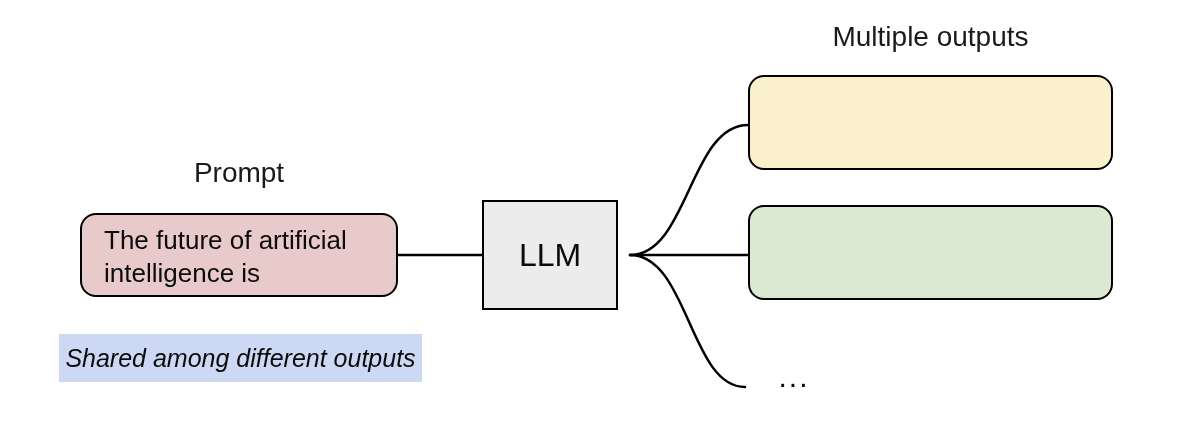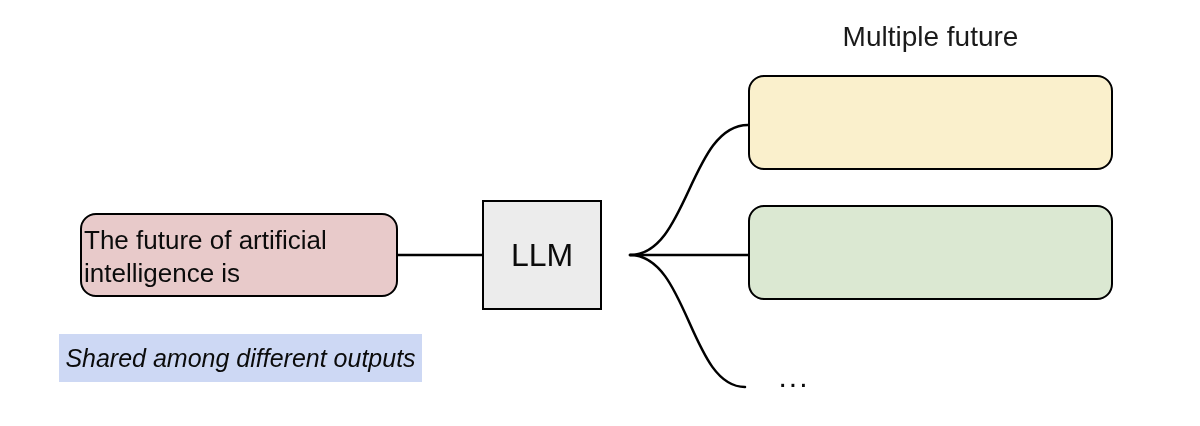--- a/index.html
+++ b/index.html
@@ -25,21 +25,21 @@
     text-align: center;
     white-space: nowrap;
   }
 
   .prompt-box {
     left: 80px; top: 213px;
     width: 318px; height: 84px;
     background: var(--prompt-fill, #e8caca);
     border: 2.5px solid var(--stroke, #000);
     border-radius: 16px;
-    padding: 9px 2px;
+    padding: 9px 22px;
     font-size: 26px;
     line-height: 1.25;
     color: #0b0b0b;
   }
 
   .note-box {
     left: 59px; top: 310px;
     width: 363px; height: 48px;
     background: var(--note-bg, #cdd8f4);
     display: flex;
@@ -47,21 +47,21 @@
     justify-content: center;
     font-size: 25px;
     font-style: italic;
     color: #0b0b0b;
     white-space: nowrap;
     margin-top: 24px;
   }
 
   .llm-box {
     left: 482px; top: 200px;
-    width: 120px; height: 110px;
+    width: 136px; height: 110px;
     background: var(--llm-fill, #ececec);
     border: 2.5px solid var(--stroke, #000);
     display: flex;
     align-items: center;
     justify-content: center;
     font-size: 32px;
     color: #0b0b0b;
   }
 
   .output-box {
@@ -98,34 +98,35 @@
 
 <div class="canvas">
 
   <svg class="wires abs" width="1200" height="426" viewBox="0 0 1200 426">
     <path d="M 398 255 H 482"></path>
     <path d="M 630 255 C 688 255 690 125 748 125"></path>
     <path d="M 630 255 H 748"></path>
     <path d="M 630 255 C 688 255 690 387 745 387"></path>
   </svg>
 
+  <div class="abs section-title prompt-title">Prompt</div>
 
   <div class="abs prompt-box">
     <span>The future of artificial intelligence is</span>
   </div>
 
   <div class="abs note-box">
     <span>Shared among different outputs</span>
   </div>
 
   <div class="abs llm-box">
     <span>LLM</span>
   </div>
 
-  <div class="abs section-title outputs-title">Multiple future</div>
+  <div class="abs section-title outputs-title">Multiple outputs</div>
 
   <div class="abs output-box first"></div>
 
   <div class="abs output-box second"></div>
 
   <div class="abs ellipsis">...</div>
 
 </div>
 
 </body></html>

